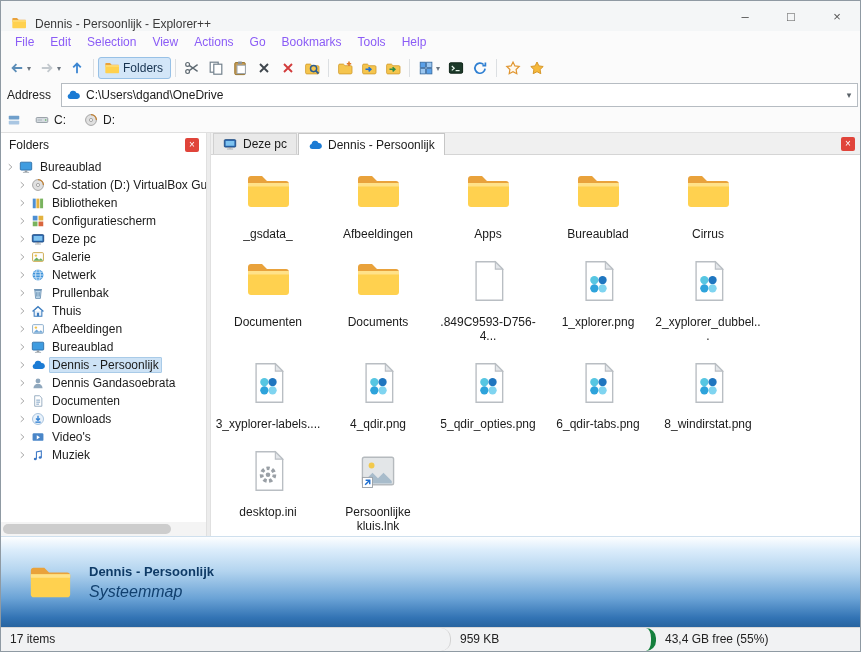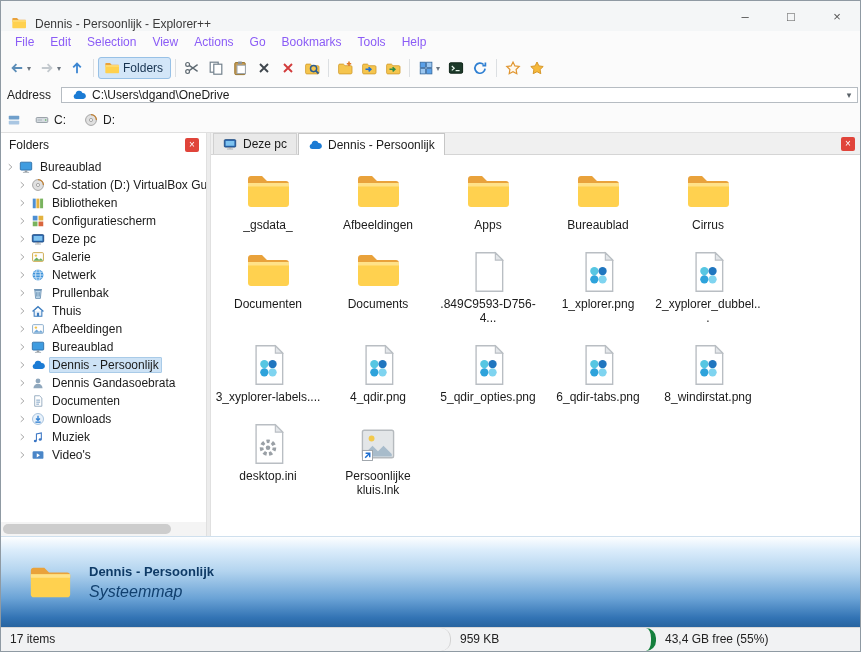--- a/index.html
+++ b/index.html
@@ -15,21 +15,21 @@
 .menu-item{padding:0 8px;line-height:22px;color:#8b5cf6;}
 .toolbar{height:30px;display:flex;align-items:center;background:#fbfbfb;padding:0 4px;flex:0 0 auto;}
 .tb-btn{display:flex;align-items:center;padding:3px 4px;border-radius:3px;gap:3px;}
 .tb-btn.toggled{background:#d3e6f8;border:1px solid #98c1e6;padding:2px 7px 2px 5px;}
 .tb-caret{font-size:8px;color:#6c7680;margin-left:-1px;}
 .tb-label{color:#16324f;}
 .tb-sep{width:1px;height:18px;background:#dcdfe2;margin:0 4px;}
 .tb-ic,.tico,.chev,.tab-ic,.addr-ic,.drv-menu,.info-icon,.fi-icon span{display:flex;}
 .addressbar{height:24px;display:flex;align-items:center;background:#fbfbfb;padding:0 2px 0 6px;flex:0 0 auto;justify-content:space-between;}
 .addr-label{margin-right:10px;color:#222;}
-.addr-combo{flex:1;height:16px;border:1px solid #b6bcc2;background:#fff;display:flex;align-items:center;padding-left:10px;}
+.addr-combo{flex:1;height:24px;border:1px solid #b6bcc2;background:#fff;display:flex;align-items:center;padding-left:4px;}
 .addr-ic{margin-right:6px;}
 .addr-text{flex:1;}
 .addr-caret{width:16px;text-align:center;color:#5a6268;font-size:9px;}
 .drivebar{height:26px;display:flex;align-items:center;background:#fbfbfb;border-bottom:1px solid #e0e0e0;padding:0 6px;gap:10px;flex:0 0 auto;}
 .drive-btn{display:flex;align-items:center;gap:5px;padding:2px 4px;}
 .main{flex:1;display:flex;min-height:0;}
 .folders-panel{width:205px;display:flex;flex-direction:column;background:#fff;}
 .fp-header{height:20px;display:flex;align-items:center;padding:3px 7px 0 8px;}
 .red-x{width:14px;height:14px;background:#e0443a;color:#fff;border-radius:2px;display:flex;align-items:center;justify-content:center;font-size:10px;line-height:1;margin-left:auto;cursor:default;}
 .tree{flex:1;overflow:hidden;padding-top:5px;}
@@ -41,21 +41,21 @@
 .tree-row.selected .tlabel{background:#cde2f5;border:1px solid #a9cbe8;border-radius:1px;padding:0 2px;}
 .hscroll{height:14px;background:#f4f4f4;position:relative;flex:0 0 auto;}
 .hthumb{position:absolute;left:2px;top:2px;height:10px;width:82%;background:#cdcdcd;border-radius:5px;}
 .splitter{width:5px;background:#ececec;border-left:1px solid #e0e0e0;border-right:1px solid #e0e0e0;}
 .right-panel{flex:1;display:flex;flex-direction:column;min-width:0;}
 .tabbar{height:22px;display:flex;align-items:flex-end;background:#f0f0f0;border-bottom:1px solid #d5d5d5;padding-left:2px;flex:0 0 auto;}
 .tab{display:flex;align-items:center;gap:6px;height:21px;padding:0 9px;background:#e9e9e9;border:1px solid #d0d0d0;border-bottom:none;margin-right:1px;}
 .tab.active{background:#fff;height:22px;margin-bottom:-1px;border-color:#c6c6c6;}
 .tab-close{margin-left:auto;margin-right:5px;margin-bottom:3px;}
 .file-grid{flex:1;background:#fff;padding:8px 0 0 2px;display:flex;flex-wrap:wrap;align-content:flex-start;overflow:hidden;}
-.file-item{width:110px;display:flex;flex-direction:column;align-items:center;margin-bottom:10px;}
+.file-item{width:110px;display:flex;flex-direction:column;align-items:center;margin-bottom:10px;gap:9px;}
 .fi-icon{height:52px;display:flex;align-items:flex-end;justify-content:center;}
 .fi-label{margin-top:3px;text-align:center;line-height:14px;max-width:106px;word-wrap:break-word;}
 .infopanel{height:91px;flex:0 0 auto;display:flex;align-items:center;padding-left:26px;border-top:1px solid #cfe0ee;background:linear-gradient(180deg,#fdfeff 0%,#dcedfb 14%,#b3d4ef 38%,#6ba3d6 68%,#3273b4 90%,#28649f 100%);}
 .info-icon{margin-right:16px;}
 .info-title{font-weight:bold;font-size:13px;color:#0e3a66;margin-bottom:4px;}
 .info-sub{font-size:16px;color:#11406f;font-style:italic;}
 .statusbar{height:24px;flex:0 0 auto;display:flex;align-items:center;background:#f1f2f3;border-top:1px solid #d8d8d8;}
 .sb-cell{line-height:23px;padding-left:9px;height:100%;color:#222;border-radius:10px;}
 .sb1{width:450px;border-right:1px solid #d2d2d2;}
 .sb2{width:205px;border-right:5px solid #15803d;}
@@ -523,40 +523,40 @@
             <span class="tlabel">Downloads</span>
           </div>
           <div class="tree-row">
             <span class="chev">
               <svg width="10" height="10" viewBox="0 0 16 16">
                 <path d="M6 3.5L11 8l-5 4.5" fill="none" stroke="#a6a6a6" stroke-width="1.6"></path>
               </svg>
             </span>
             <span class="tico">
               <svg width="14" height="14" viewBox="0 0 16 16">
+                <rect x="1.8" y="3.6" width="12.4" height="8.8" rx="1.4" fill="#4a86c8"></rect>
+                <path d="M6.6 6l3.6 2.4-3.6 2.4z" fill="#fff"></path>
+              </svg>
+            </span>
+            <span class="tlabel">Video's</span>
+          </div>
+          <div class="tree-row">
+            <span class="chev">
+              <svg width="10" height="10" viewBox="0 0 16 16">
+                <path d="M6 3.5L11 8l-5 4.5" fill="none" stroke="#a6a6a6" stroke-width="1.6"></path>
+              </svg>
+            </span>
+            <span class="tico">
+              <svg width="14" height="14" viewBox="0 0 16 16">
                 <path d="M6.2 12.4V4.6l5.6-1.3v7.6" fill="none" stroke="#3a76c4" stroke-width="1.2"></path>
                 <ellipse cx="4.9" cy="12.5" rx="1.7" ry="1.4" fill="#3a76c4"></ellipse>
                 <ellipse cx="10.5" cy="10.9" rx="1.7" ry="1.4" fill="#3a76c4"></ellipse>
               </svg>
             </span>
             <span class="tlabel">Muziek</span>
-          </div>
-          <div class="tree-row">
-            <span class="chev">
-              <svg width="10" height="10" viewBox="0 0 16 16">
-                <path d="M6 3.5L11 8l-5 4.5" fill="none" stroke="#a6a6a6" stroke-width="1.6"></path>
-              </svg>
-            </span>
-            <span class="tico">
-              <svg width="14" height="14" viewBox="0 0 16 16">
-                <rect x="1.8" y="3.6" width="12.4" height="8.8" rx="1.4" fill="#4a86c8"></rect>
-                <path d="M6.6 6l3.6 2.4-3.6 2.4z" fill="#fff"></path>
-              </svg>
-            </span>
-            <span class="tlabel">Video's</span>
           </div>
         </div>
       <div class="hscroll">
         <div class="hthumb"></div>
       </div>
     </div>
     <div class="splitter"></div>
     <div class="right-panel">
       <div class="tabbar">
         <div class="tab">

